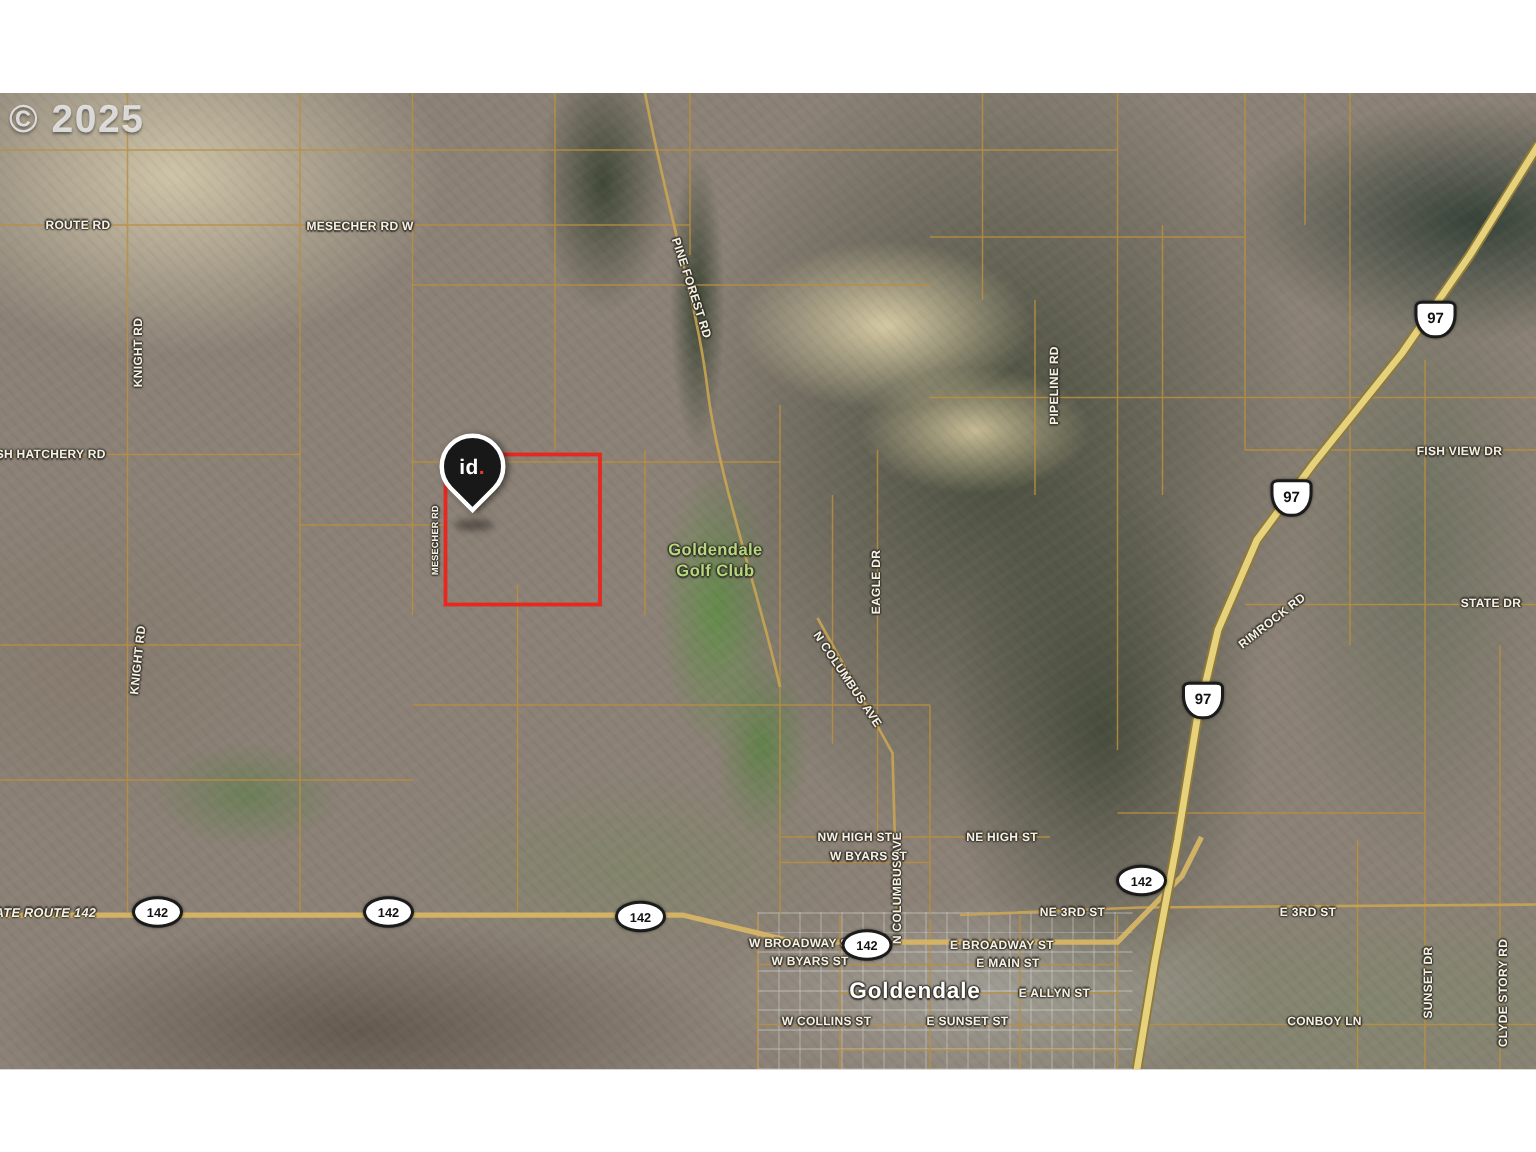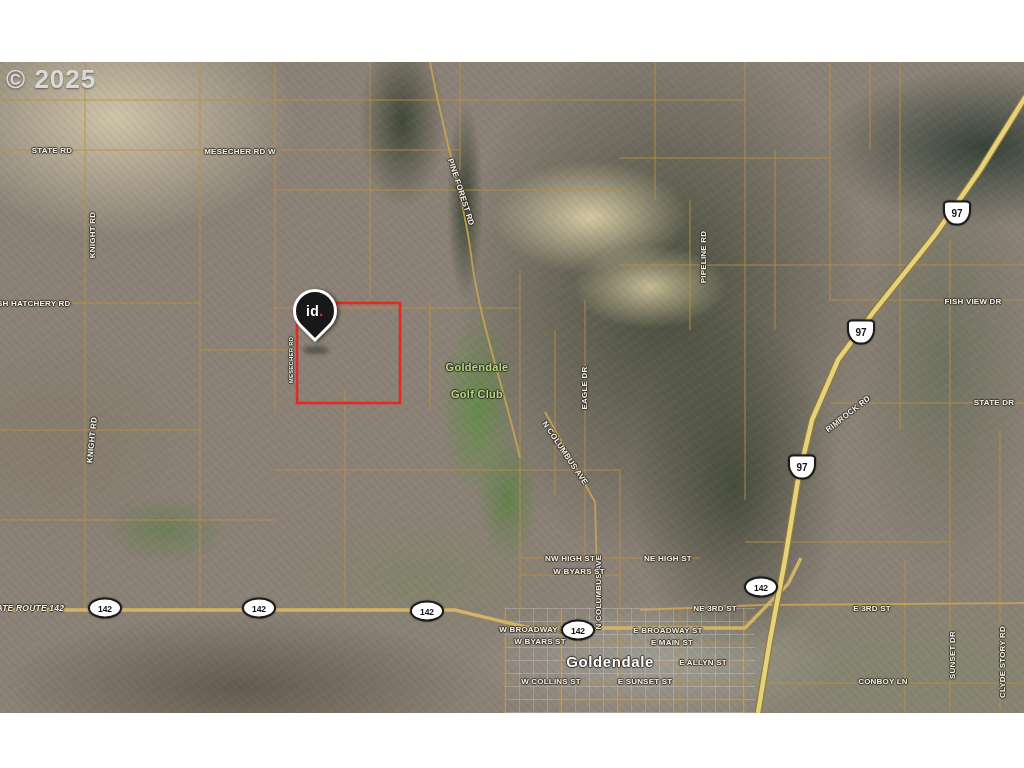--- a/index.html
+++ b/index.html
@@ -122,36 +122,36 @@
 
     <path d="M0 548 L455 548 L530 566 L745 566 L788 522 L801 496" fill="none" stroke="#d7b565" stroke-width="3.5" opacity="0.95"></path>
 
     <path d="M1026 34 L980 108 935 173 875 248 838 298 812 358 798 418 785 498 770 578 758 651" fill="none" stroke="#8f7a3a" stroke-width="7"></path>
     <path d="M1026 34 L980 108 935 173 875 248 838 298 812 358 798 418 785 498 770 578 758 651" fill="none" stroke="var(--hwy)" stroke-width="4.5"></path>
 
     <rect x="297" y="241" width="103" height="100" fill="none" stroke="var(--red)" stroke-width="2.5"></rect>
   </svg>
 
   <div id="labels">
-      <div class="lbl " style="left: 52px; top: 88px; transform: translate(-50%, -50%) rotate(0deg);">STATE RD</div>
+      <div class="lbl " style="left: 52px; top: 88px; transform: translate(-50%, -50%) rotate(0deg);">ROUTE RD</div>
       <div class="lbl " style="left: 240px; top: 89px; transform: translate(-50%, -50%) rotate(0deg);">MESECHER RD W</div>
       <div class="lbl " style="left: 92px; top: 173px; transform: translate(-50%, -50%) rotate(-90deg);">KNIGHT RD</div>
       <div class="lbl " style="left: 30px; top: 241px; transform: translate(-50%, -50%) rotate(0deg);">FISH HATCHERY RD</div>
       <div class="lbl " style="left: 92px; top: 378px; transform: translate(-50%, -50%) rotate(-84deg);">KNIGHT RD</div>
       <div class="lbl small" style="left: 291px; top: 298px; transform: translate(-50%, -50%) rotate(-90deg);">MESECHER RD</div>
       <div class="lbl " style="left: 461px; top: 130px; transform: translate(-50%, -50%) rotate(72deg);">PINE FOREST RD</div>
       <div class="lbl " style="left: 703px; top: 195px; transform: translate(-50%, -50%) rotate(-90deg);">PIPELINE RD</div>
       <div class="lbl " style="left: 973px; top: 239px; transform: translate(-50%, -50%) rotate(0deg);">FISH VIEW DR</div>
       <div class="lbl " style="left: 994px; top: 340px; transform: translate(-50%, -50%) rotate(0deg);">STATE DR</div>
       <div class="lbl " style="left: 848px; top: 352px; transform: translate(-50%, -50%) rotate(-38deg);">RIMROCK RD</div>
       <div class="lbl " style="left: 584px; top: 326px; transform: translate(-50%, -50%) rotate(-90deg);">EAGLE DR</div>
       <div class="lbl " style="left: 565px; top: 391px; transform: translate(-50%, -50%) rotate(56deg);">N COLUMBUS AVE</div>
       <div class="lbl " style="left: 598px; top: 530px; transform: translate(-50%, -50%) rotate(-90deg);">N COLUMBUS AVE</div>
       <div class="lbl green" style="left: 477px; top: 305px; transform: translate(-50%, -50%) rotate(0deg);">Goldendale</div>
-      <div class="lbl green" style="left: 477px; top: 332px; transform: translate(-50%, -50%) rotate(0deg);">Golf Club</div>
+      <div class="lbl green" style="left: 477px; top: 319px; transform: translate(-50%, -50%) rotate(0deg);">Golf Club</div>
       <div class="lbl " style="left: 570px; top: 496px; transform: translate(-50%, -50%) rotate(0deg);">NW HIGH ST</div>
       <div class="lbl " style="left: 668px; top: 496px; transform: translate(-50%, -50%) rotate(0deg);">NE HIGH ST</div>
       <div class="lbl " style="left: 579px; top: 509px; transform: translate(-50%, -50%) rotate(0deg);">W BYARS ST</div>
       <div class="lbl route" style="left: 25px; top: 546px; transform: translate(-50%, -50%) rotate(0deg);">STATE ROUTE 142</div>
       <div class="lbl " style="left: 535px; top: 567px; transform: translate(-50%, -50%) rotate(0deg);">W BROADWAY ST</div>
       <div class="lbl " style="left: 668px; top: 568px; transform: translate(-50%, -50%) rotate(0deg);">E BROADWAY ST</div>
       <div class="lbl " style="left: 540px; top: 579px; transform: translate(-50%, -50%) rotate(0deg);">W BYARS ST</div>
       <div class="lbl " style="left: 672px; top: 580px; transform: translate(-50%, -50%) rotate(0deg);">E MAIN ST</div>
       <div class="lbl " style="left: 715px; top: 546px; transform: translate(-50%, -50%) rotate(0deg);">NE 3RD ST</div>
       <div class="lbl " style="left: 872px; top: 546px; transform: translate(-50%, -50%) rotate(0deg);">E 3RD ST</div>

